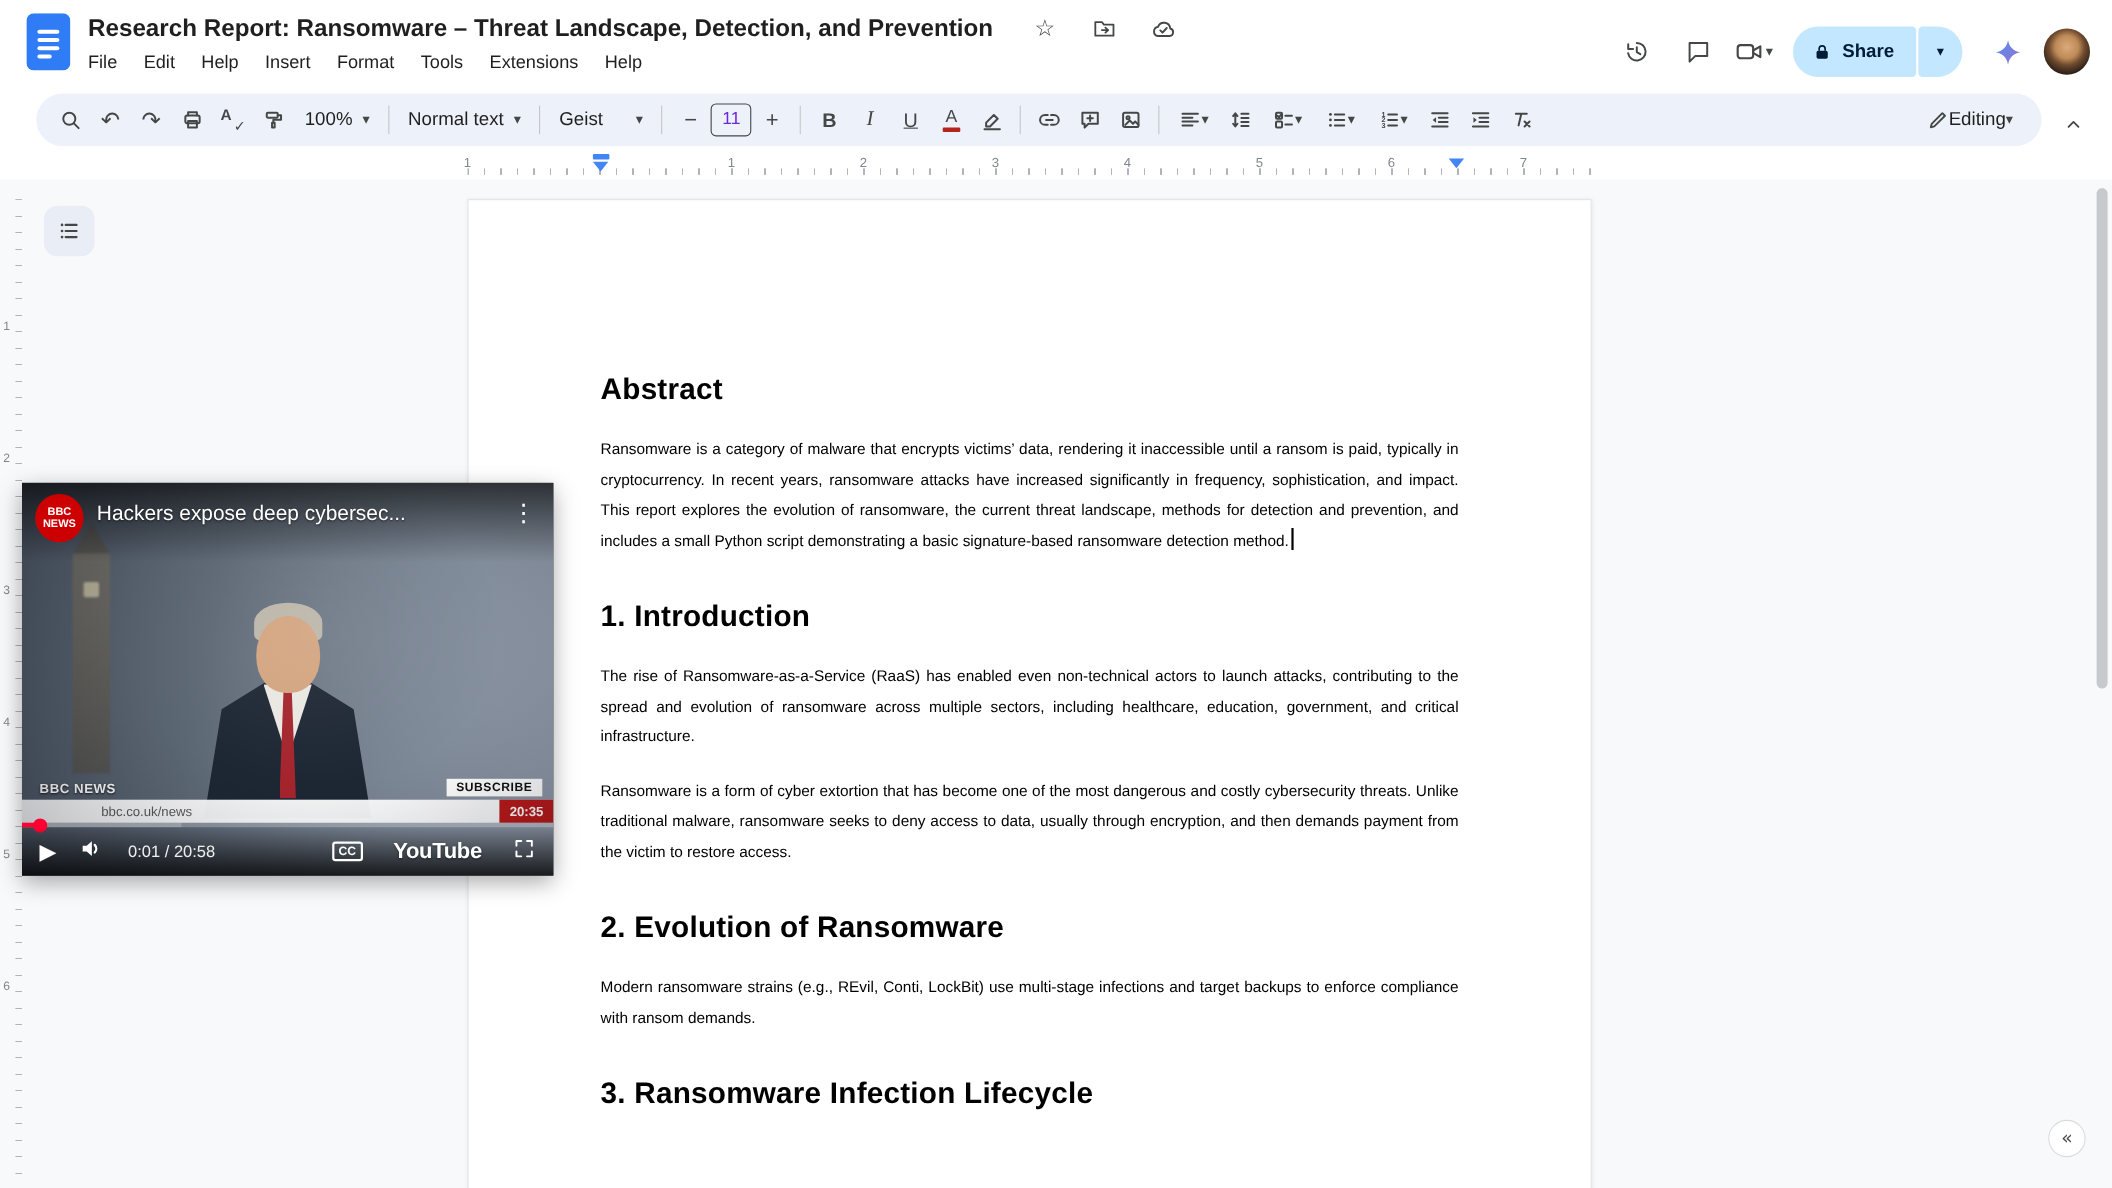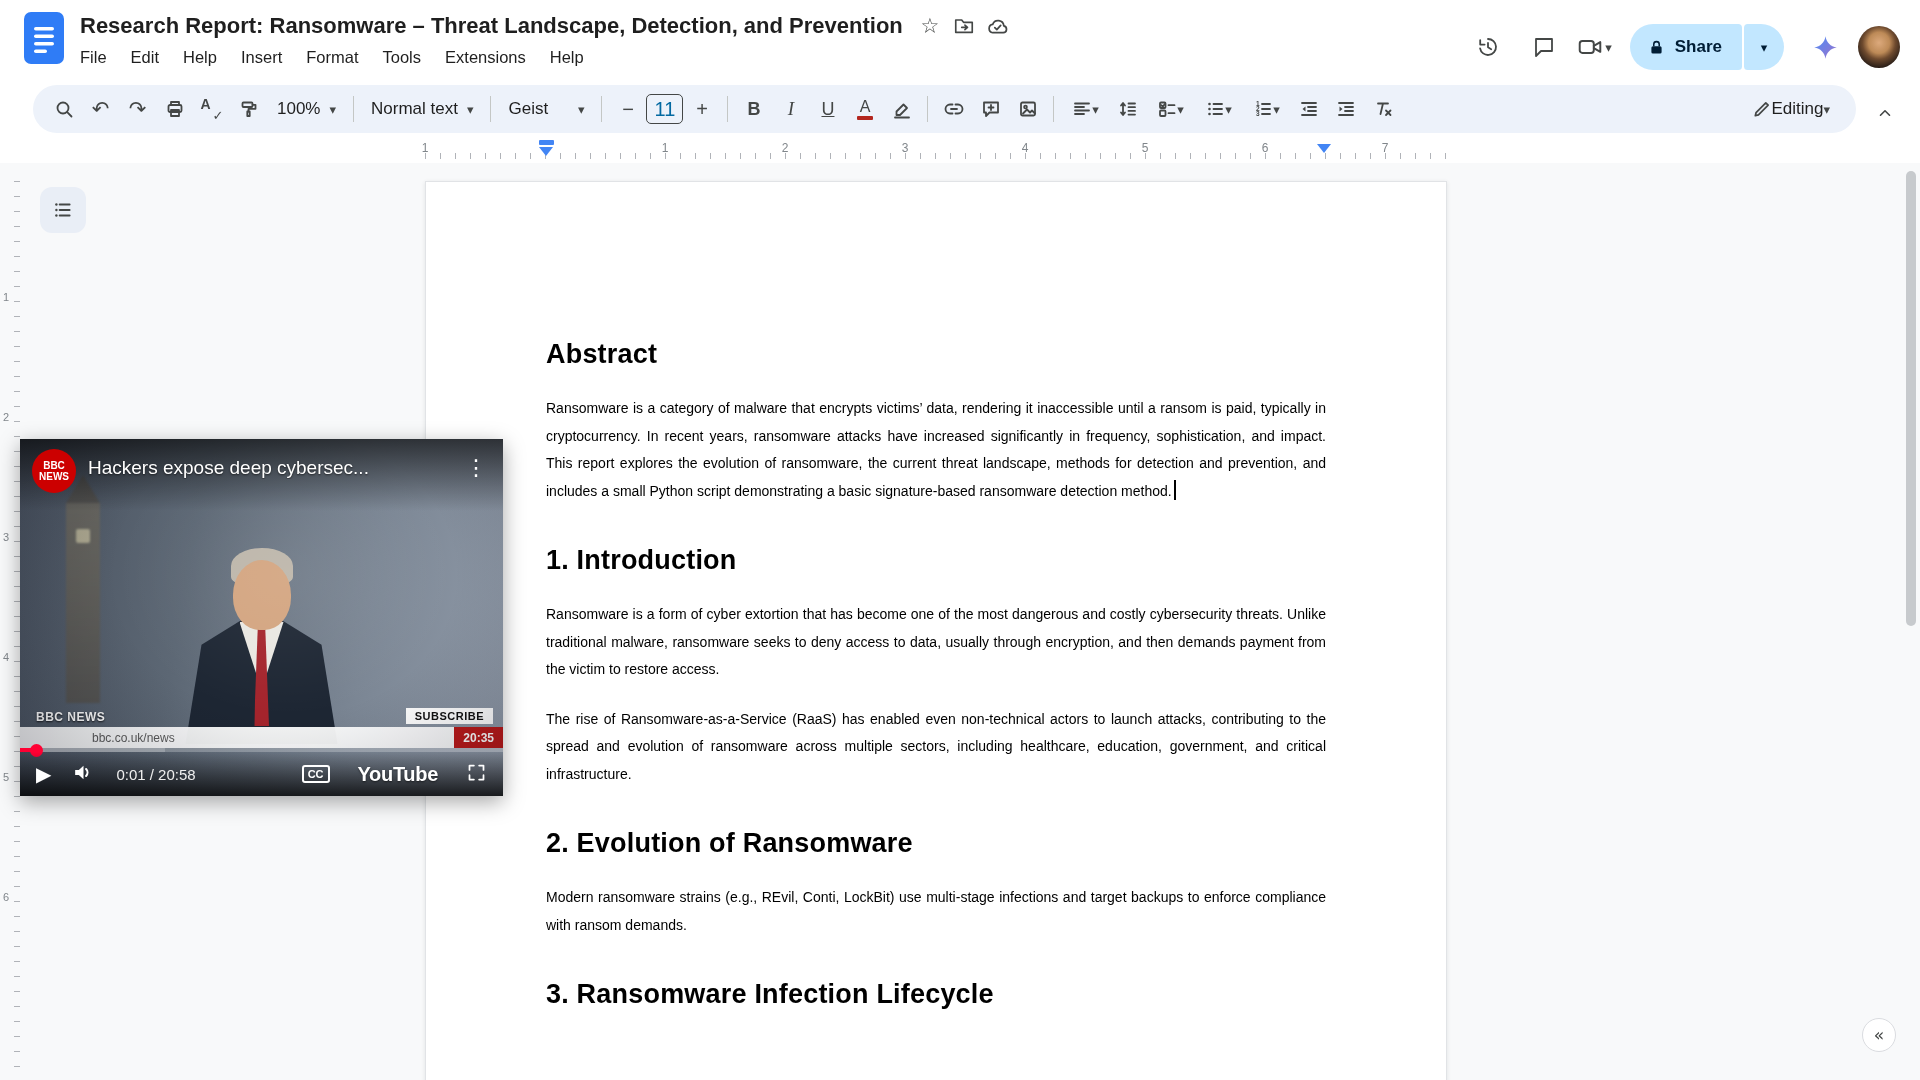--- a/index.html
+++ b/index.html
@@ -4,21 +4,21 @@
 <style>
   * { margin:0; padding:0; box-sizing:border-box; }
   html,body { width:1920px; height:1080px; overflow:hidden; }
   body { font-family:"Liberation Sans",sans-serif; color:#1f1f1f; background:#fff; }
   .app { position:relative; width:1920px; height:1080px; background:#f8f9fa; }
 
   
   .docs-header { position:absolute; top:0; left:0; right:0; height:80px; background:#fff; display:flex; justify-content:space-between; padding:10px 20px 0 24px; z-index:30; }
   .header-left { display:flex; gap:16px; }
   .docs-logo { width:40px; height:52px; margin-top:2px; cursor:pointer; }
-  .title-row { display:flex; align-items:center; gap:4px; height:32px; }
+  .title-row { display:flex; align-items:center; gap:24px; height:32px; }
   .doc-title { font-size:22px; font-weight:600; color:#1f1f1f; margin-right:8px; white-space:nowrap; }
   .title-ic { width:30px; height:30px; display:flex; align-items:center; justify-content:center; color:#444746; border-radius:50%; }
   .menu-bar { display:flex; margin-left:-12px; margin-top:3px; }
   .menu-item { font-size:16.5px; color:#1f1f1f; padding:3px 12px; border-radius:8px; cursor:pointer; }
   .header-right { display:flex; align-items:center; gap:10px; padding-top:4px; }
   .icon-btn { width:46px; height:46px; border-radius:50%; display:flex; align-items:center; justify-content:center; color:#444746; cursor:pointer; }
   .meet-group { display:flex; align-items:center; gap:2px; }
   .share-group { display:flex; margin:0 8px; }
   .share-main { display:flex; align-items:center; gap:10px; background:#c2e7ff; color:#001d35; font-weight:600; font-size:17px; height:46px; padding:0 20px 0 18px; border-radius:24px 4px 4px 24px; cursor:pointer; }
   .share-caret { background:#c2e7ff; width:40px; height:46px; margin-left:2px; border-radius:4px 24px 24px 4px; display:flex; align-items:center; justify-content:center; color:#001d35; cursor:pointer; }
@@ -32,21 +32,21 @@
   svg .tnum { fill:#444746; stroke:none; font:700 6.5px "Liberation Sans",sans-serif; }
   svg.wsvg { stroke:#fff; fill:none; stroke-width:2; stroke-linecap:round; stroke-linejoin:round; }
   svg.wsvg .wfill { fill:#fff; stroke:none; }
 
   
   .toolbar-row { position:absolute; top:80px; left:0; right:0; height:58px; background:#fff; z-index:29; }
   .toolbar-pill { position:absolute; left:33px; right:64px; top:5px; height:48px; background:#edf2fa; border-radius:24px; display:flex; align-items:center; padding:0 12px; }
   .tb-btn { min-width:37px; height:37px; border-radius:6px; display:flex; align-items:center; justify-content:center; color:#444746; cursor:pointer; position:relative; }
   .tb-divider { width:1px; height:26px; background:#c4c7c5; margin:0 7px; }
   .tb-select { display:flex; align-items:center; gap:9px; padding:0 10px; height:37px; font-size:17px; color:#1f1f1f; border-radius:6px; cursor:pointer; white-space:nowrap; }
-  .size-box { width:37px; height:30px; border:1.5px solid #444746; border-radius:5px; display:flex; align-items:center; justify-content:center; font-size:20px; color:#0369a1; cursor:text; }
+  .size-box { width:37px; height:30px; border:1.5px solid #444746; border-radius:5px; display:flex; align-items:center; justify-content:center; font-size:16px; color:#6d28d9; cursor:text; }
   .tb-letter { font-size:18px; color:#444746; }
   .b-b { font-weight:700; } .b-i { font-style:italic; font-family:"Liberation Serif",serif; font-size:19px; } .b-u { text-decoration:underline; }
   .a-color { display:flex; flex-direction:column; align-items:center; line-height:1; }
   .a-color .bar { width:16px; height:4px; background:#b3261e; margin-top:1px; border-radius:1px; }
   .spell-wrap { position:relative; width:22px; height:22px; }
   .spell-wrap .sa { position:absolute; left:0; top:-2px; font-size:14px; font-weight:600; }
   .spell-wrap .sc { position:absolute; right:-1px; bottom:-2px; font-size:13px; }
   .editing-group { margin-left:auto; display:flex; align-items:center; padding:0 14px; height:38px; border-radius:8px; font-size:17px; color:#1f1f1f; cursor:pointer; }
   .collapse-toolbar { position:absolute; right:18px; top:16px; width:34px; height:34px; display:flex; align-items:center; justify-content:center; cursor:pointer; }
 
@@ -399,22 +399,22 @@
           <circle class="dot" cx="4" cy="5" r="1.1"></circle>
           <circle class="dot" cx="4" cy="10" r="1.1"></circle>
           <circle class="dot" cx="4" cy="15" r="1.1"></circle>
         </svg>
     </span>
 
     <div class="page">
       <h2 class="doc-h">Abstract</h2>
       <p class="doc-p caret-end">Ransomware is a category of malware that encrypts victims’ data, rendering it inaccessible until a ransom is paid, typically in cryptocurrency. In recent years, ransomware attacks have increased significantly in frequency, sophistication, and impact. This report explores the evolution of ransomware, the current threat landscape, methods for detection and prevention, and includes a small Python script demonstrating a basic signature-based ransomware detection method.</p>
       <h2 class="doc-h">1. Introduction</h2>
+      <p class="doc-p">The rise of Ransomware-as-a-Service (RaaS) has enabled even non-technical actors to launch attacks, contributing to the spread and evolution of ransomware across multiple sectors, including healthcare, education, government, and critical infrastructure.</p>
       <p class="doc-p">Ransomware is a form of cyber extortion that has become one of the most dangerous and costly cybersecurity threats. Unlike traditional malware, ransomware seeks to deny access to data, usually through encryption, and then demands payment from the victim to restore access.</p>
-      <p class="doc-p">The rise of Ransomware-as-a-Service (RaaS) has enabled even non-technical actors to launch attacks, contributing to the spread and evolution of ransomware across multiple sectors, including healthcare, education, government, and critical infrastructure.</p>
       <h2 class="doc-h">2. Evolution of Ransomware</h2>
       <p class="doc-p">Modern ransomware strains (e.g., REvil, Conti, LockBit) use multi-stage infections and target backups to enforce compliance with ransom demands.</p>
       <h2 class="doc-h">3. Ransomware Infection Lifecycle</h2>
     </div>
 
     <div class="video-player">
       <div class="vp-scene">
         <div class="tower"></div>
         <div class="suit"></div>
         <div class="shirt"></div>

